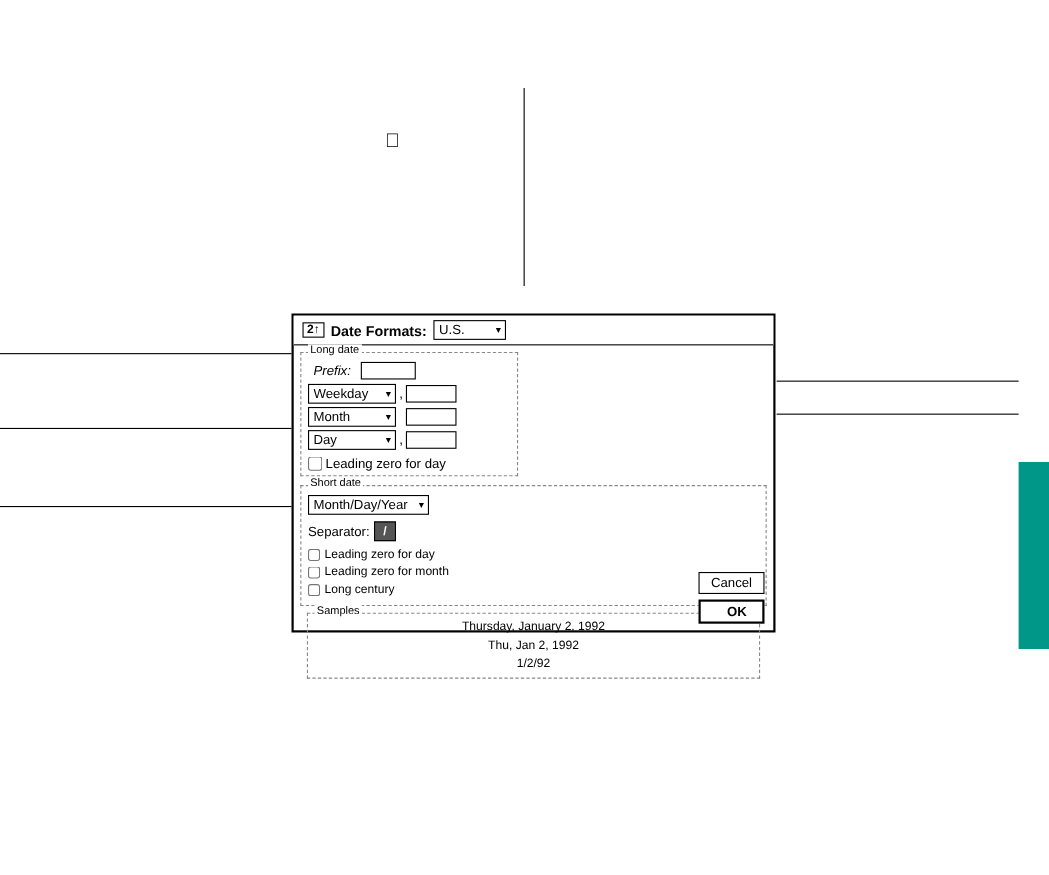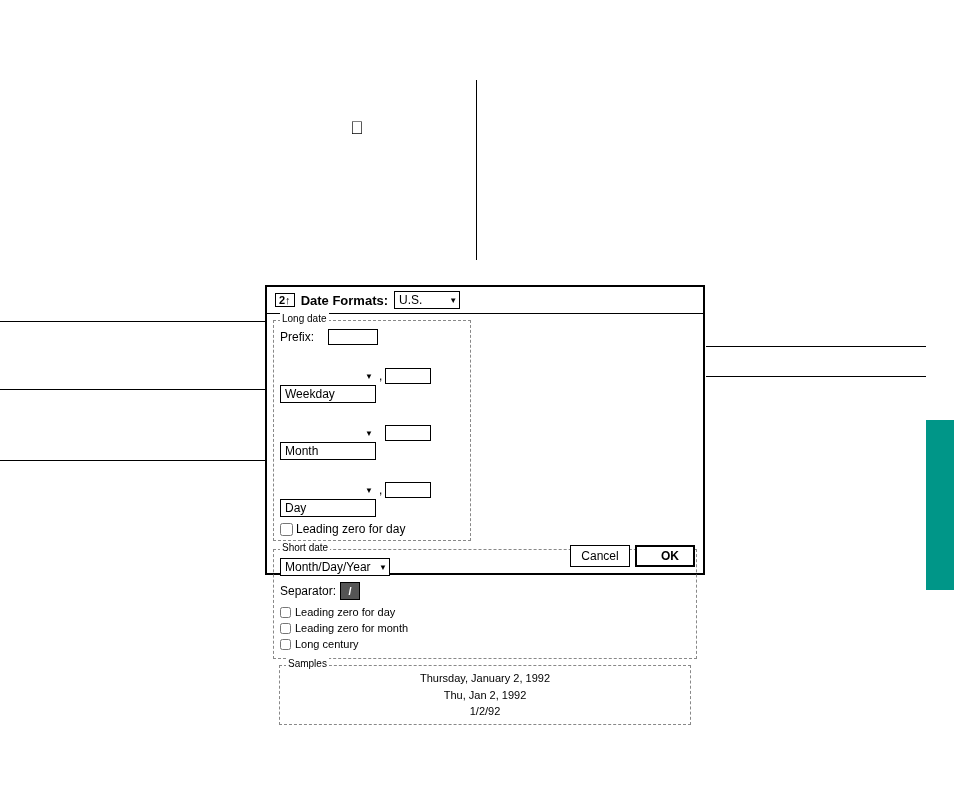--- a/index.html
+++ b/index.html
@@ -177,43 +177,43 @@
     .prefix-row {
       display: flex;
       align-items: center;
       margin-bottom: 4px;
       margin-top: 4px;
     }
 
     .prefix-label {
       font-size: 12px;
       width: 44px;
-      text-align: left;
+      text-align: center;
       margin-right: 4px;
+      font-style: italic;
     }
 
     .prefix-input {
       border: 1px solid #000;
       width: 50px;
       height: 16px;
       font-family: inherit;
       font-size: 11px;
       padding: 0 2px;
     }
 
     .date-row {
       display: flex;
       align-items: center;
       margin-bottom: 3px;
       gap: 3px;
     }
 
     .date-row .select-wrapper select {
-      width: 96px;
-      margin-top: 36px;
+      width: 80px;
     }
 
     .comma-text {
       font-size: 12px;
     }
 
     .suffix-input {
       border: 1px solid #000;
       width: 46px;
       height: 16px;
@@ -295,21 +295,21 @@
       font-size: 11px;
       line-height: 1.5;
     }
 
     
     .buttons-area {
       position: absolute;
       bottom: 6px;
       right: 8px;
       display: flex;
-      flex-direction: row;
+      flex-direction: column;
       gap: 5px;
       align-items: stretch;
     }
 
     .btn {
       border: 1px solid #000;
       background: #fff;
       padding: 2px 10px;
       font-family: inherit;
       font-size: 12px;

